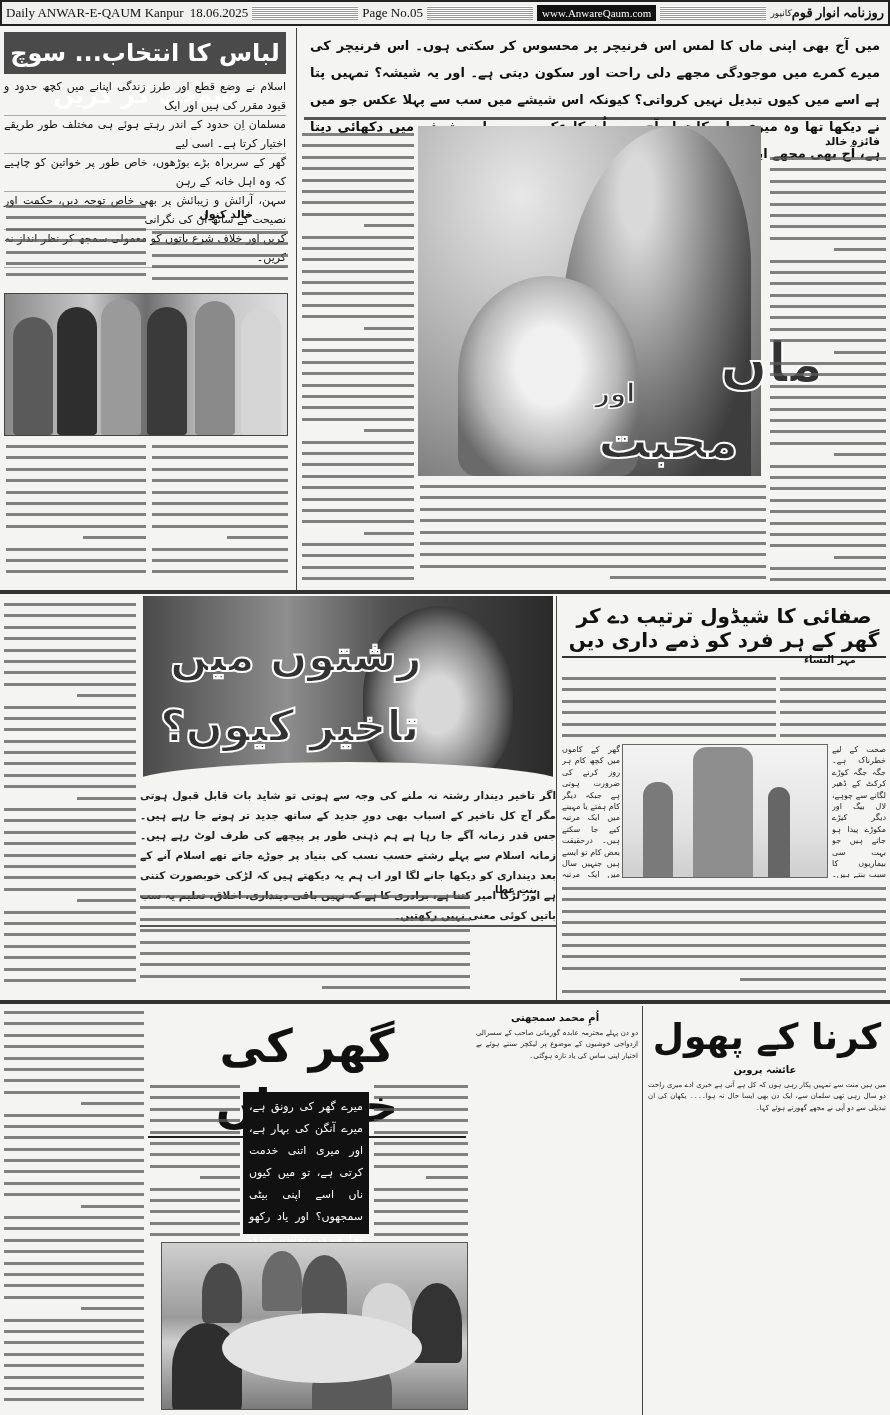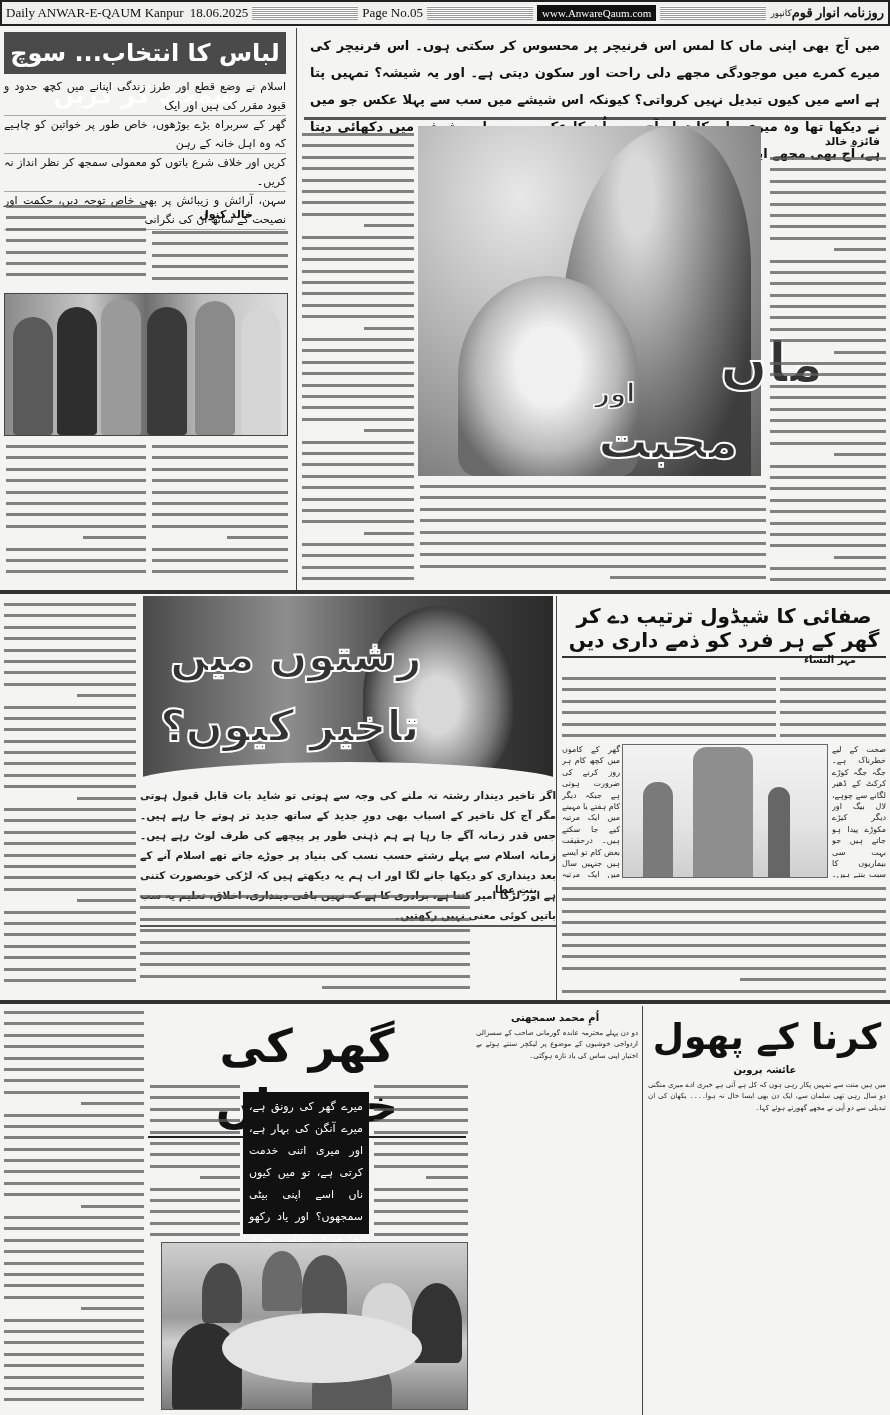--- a/index.html
+++ b/index.html
@@ -82,23 +82,24 @@
 
 <div class="vrule" style="left:296px;top:28px;height:566px;"></div>
 <div class="vrule" style="left:556px;top:596px;height:404px;"></div>
 <div class="vrule" style="left:642px;top:1006px;height:409px;"></div>
 <div class="rule-thick" style="left:0;top:590px;width:890px;"></div>
 <div class="rule-thick" style="left:0;top:1000px;width:890px;"></div>
 
 <div class="a1-head">لباس کا انتخاب... سوچ سمجھ کر کریں</div>
 <div class="a1-intro">
   <div class="ln">اسلام نے وضع قطع اور طرز زندگی اپنانے میں کچھ حدود و قیود مقرر کی ہیں اور ایک</div>
+  <div class="ln">مسلمان اِن حدود کے اندر رہتے ہوئے ہی مختلف طور طریقے اختیار کرتا ہے۔ اسی لیے</div>
   <div class="ln">گھر کے سربراہ بڑے بوڑھوں، خاص طور پر خواتین کو چاہیے کہ وہ اہل خانہ کے رہن</div>
+  <div class="ln">سہن، آرائش و زیبائش پر بھی خاص توجہ دیں، حکمت اور نصیحت کے ساتھ اُن کی نگرانی</div>
   <div class="ln">کریں اور خلاف شرع باتوں کو معمولی سمجھ کر نظر انداز نہ کریں۔</div>
-  <div class="ln">سہن، آرائش و زیبائش پر بھی خاص توجہ دیں، حکمت اور نصیحت کے ساتھ اُن کی نگرانی</div>
 </div>
 <div class="a1-author">خالد کنول</div>
 <div class="col" style="left:6px;top:200px;width:140px;height:90px;">
     <div class="filler-line" style="--w: 100%;"></div>
     <div class="filler-line" style="--w: 100%;"></div>
     <div class="filler-line" style="--w: 100%;"></div>
     <div class="filler-line" style="--w: 100%;"></div>
     <div class="filler-line" style="--w: 100%;"></div>
     <div class="filler-line" style="--w: 100%;"></div>
     <div class="filler-line" style="--w: 100%;"></div>
@@ -423,13 +424,13 @@
   <div class="p" style="left:200px;top:40px;width:50px;height:60px;background:#d6d6d6;"></div>
   <div class="p" style="left:250px;top:40px;width:50px;height:80px;background:#333;"></div>
   <div class="p" style="left:150px;top:110px;width:80px;height:70px;background:#5a5a5a;"></div>
   <div style="position:absolute;left:60px;top:70px;width:200px;height:70px;border-radius:50%;background:#e4e4e4;"></div>
 </div>
 <div class="a5-author">اُمِ محمد سمجھتی</div>
 <div class="col" style="left:476px;top:1028px;width:162px;height:383px;">دو دن پہلے محترمہ عابدہ گورمانی صاحب کے سسرالی ازدواجی خوشیوں کے موضوع پر لیکچر سنتے ہوئے بے اختیار اپنی ساس کی یاد تازہ ہوگئی۔</div>
 
 <div class="a6-head">کرنا کے پھول</div>
 <div class="a6-author">عائشہ پروین</div>
-<div class="col" style="left:648px;top:1080px;width:238px;height:331px;">میں ہیں منت سے تمہیں پکار رہی ہوں کہ کل ہے آتی ہے خبری ادے میری منگنی دو سال رہی تھی سلمان سے، ایک دن بھی ایسا حال نہ ہوا۔۔۔۔ یکھان کی ان تبدیلی سے دو آپی نے مجھے گھورتے ہوئے کہا۔</div>
+<div class="col" style="left:648px;top:1080px;width:238px;height:331px;">میں ہیں منت سے تمہیں پکار رہی ہوں کہ کل ہے آتی ہے خبری ادے میری راحت دو سال رہی تھی سلمان سے، ایک دن بھی ایسا حال نہ ہوا۔۔۔۔ یکھان کی ان تبدیلی سے دو آپی نے مجھے گھورتے ہوئے کہا۔</div>
 
 </body></html>

